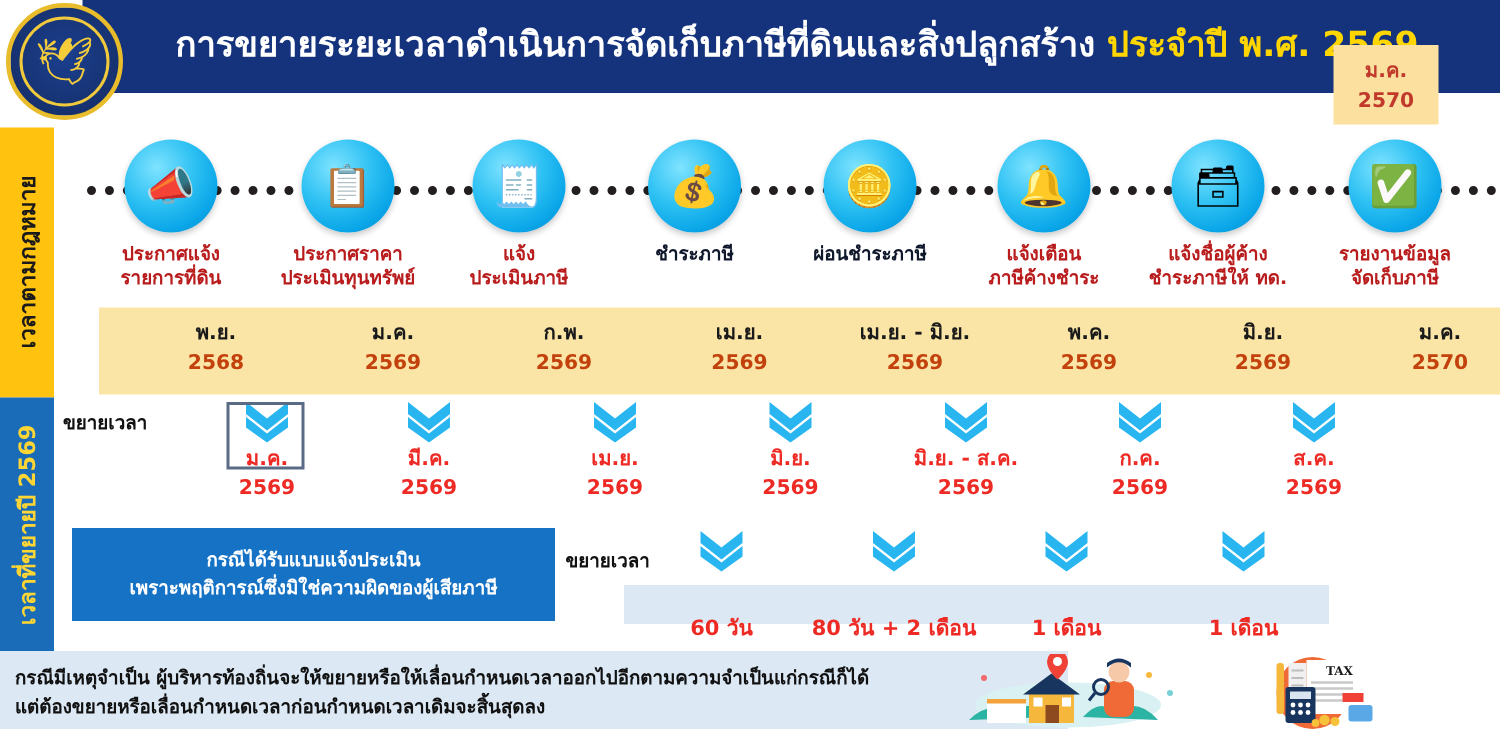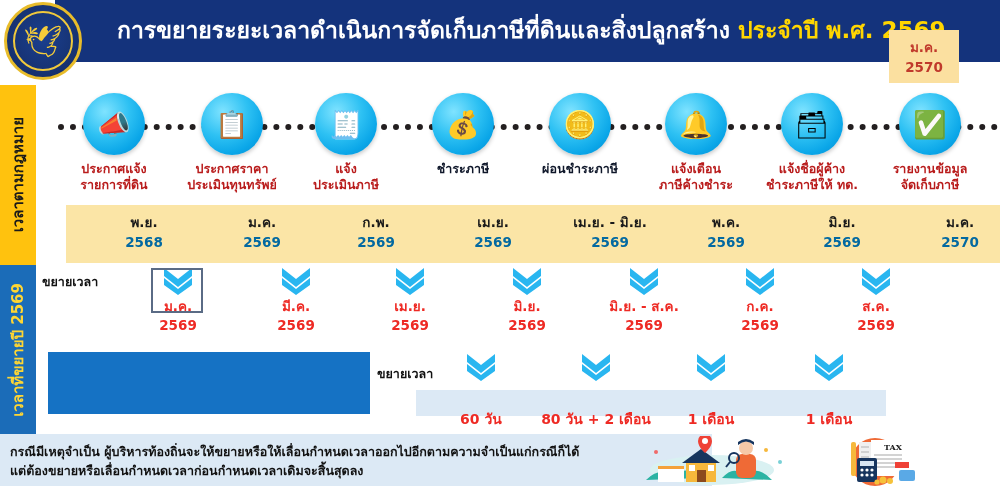--- a/index.html
+++ b/index.html
@@ -66,21 +66,21 @@
     line-height:1.25;white-space:pre-line;
   }
   .node-label.red{color:#0f172a;}
 
   
   .lawband{
     position:absolute;left:66px;top:205px;width:967px;height:58px;background:#fbe5a6;
   }
   .lawcell{position:absolute;top:0;width:112px;text-align:center;padding-top:8px;box-sizing:border-box;}
   .lawcell .m{font-size:13.5px;font-weight:bold;color:#1a1a1a;line-height:1.45;}
-  .lawcell .y{font-size:13.5px;font-weight:bold;color:#0369a1;line-height:1.45;}
+  .lawcell .y{font-size:13.5px;font-weight:bold;color:#c2410c;line-height:1.45;}
 
   
   .extrow{position:absolute;left:36px;top:266px;width:964px;height:70px;}
   .extlabel{
     position:absolute;left:6px;top:6px;font-size:12.5px;font-weight:bold;color:#111;
   }
   .extcell{position:absolute;top:0;width:112px;text-align:center;}
   .chev{display:block;margin:0 auto;}
   .extcell .m{font-size:13.5px;font-weight:bold;color:#ee2a24;line-height:1.4;margin-top:1px;}
   .extcell .y{font-size:13.5px;font-weight:bold;color:#ee2a24;line-height:1.4;}
@@ -232,21 +232,21 @@
     <div class="extcell" style="left:86px">
       <svg class="chev" width="34" height="30" viewBox="0 0 34 30">
         <path d="M3 2 L17 13 L31 2 L31 10 L17 21 L3 10 Z" fill="#29b6f0"></path>
         <path d="M3 12 L17 23 L31 12 L31 19 L17 29 L3 19 Z" fill="#29b6f0"></path>
       </svg>
       <div class="m">ม.ค.</div>
       <div class="y">2569</div>
     </div>
     <div class="selbox"></div>
 
-    <div class="extcell" style="left:204px">
+    <div class="extcell" style="left:194px">
       <svg class="chev" width="34" height="30" viewBox="0 0 34 30">
         <path d="M3 2 L17 13 L31 2 L31 10 L17 21 L3 10 Z" fill="#29b6f0"></path>
         <path d="M3 12 L17 23 L31 12 L31 19 L17 29 L3 19 Z" fill="#29b6f0"></path>
       </svg>
       <div class="m">มี.ค.</div>
       <div class="y">2569</div>
     </div>
     <div class="extcell" style="left:318px">
       <svg class="chev" width="34" height="30" viewBox="0 0 34 30">
         <path d="M3 2 L17 13 L31 2 L31 10 L17 21 L3 10 Z" fill="#29b6f0"></path>
@@ -288,20 +288,22 @@
       <div class="y">2569</div>
     </div>
   </div>
 
   <div class="hlbox">
     <div class="m">ม.ค.</div>
     <div class="y">2570</div>
   </div>
 
   <div class="notebox">
+    <div>กรณีได้รับแบบแจ้งประเมิน</div>
+    <div>เพราะพฤติการณ์ซึ่งมิใช่ความผิดของผู้เสียภาษี</div>
   </div>
 
   <div class="extrow2">
     <span class="extlabel2">ขยายเวลา</span>
     <div class="durband"></div>
 
     <div class="extcell2" style="left:380px">
       <svg class="chev" width="34" height="30" viewBox="0 0 34 30">
         <path d="M3 2 L17 13 L31 2 L31 10 L17 21 L3 10 Z" fill="#29b6f0"></path>
         <path d="M3 12 L17 23 L31 12 L31 19 L17 29 L3 19 Z" fill="#29b6f0"></path>

